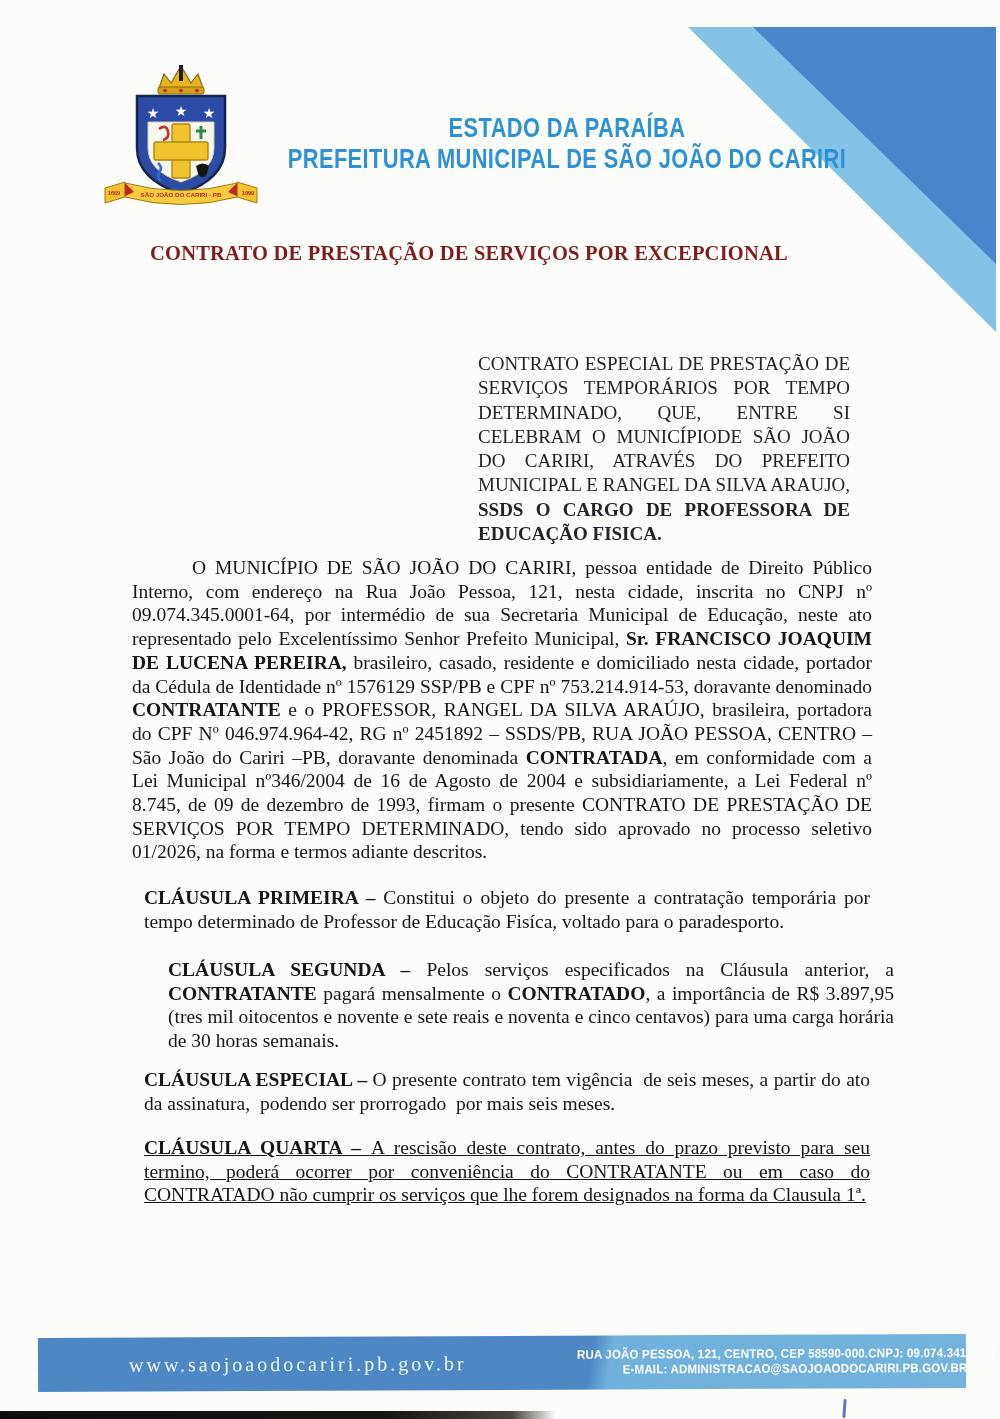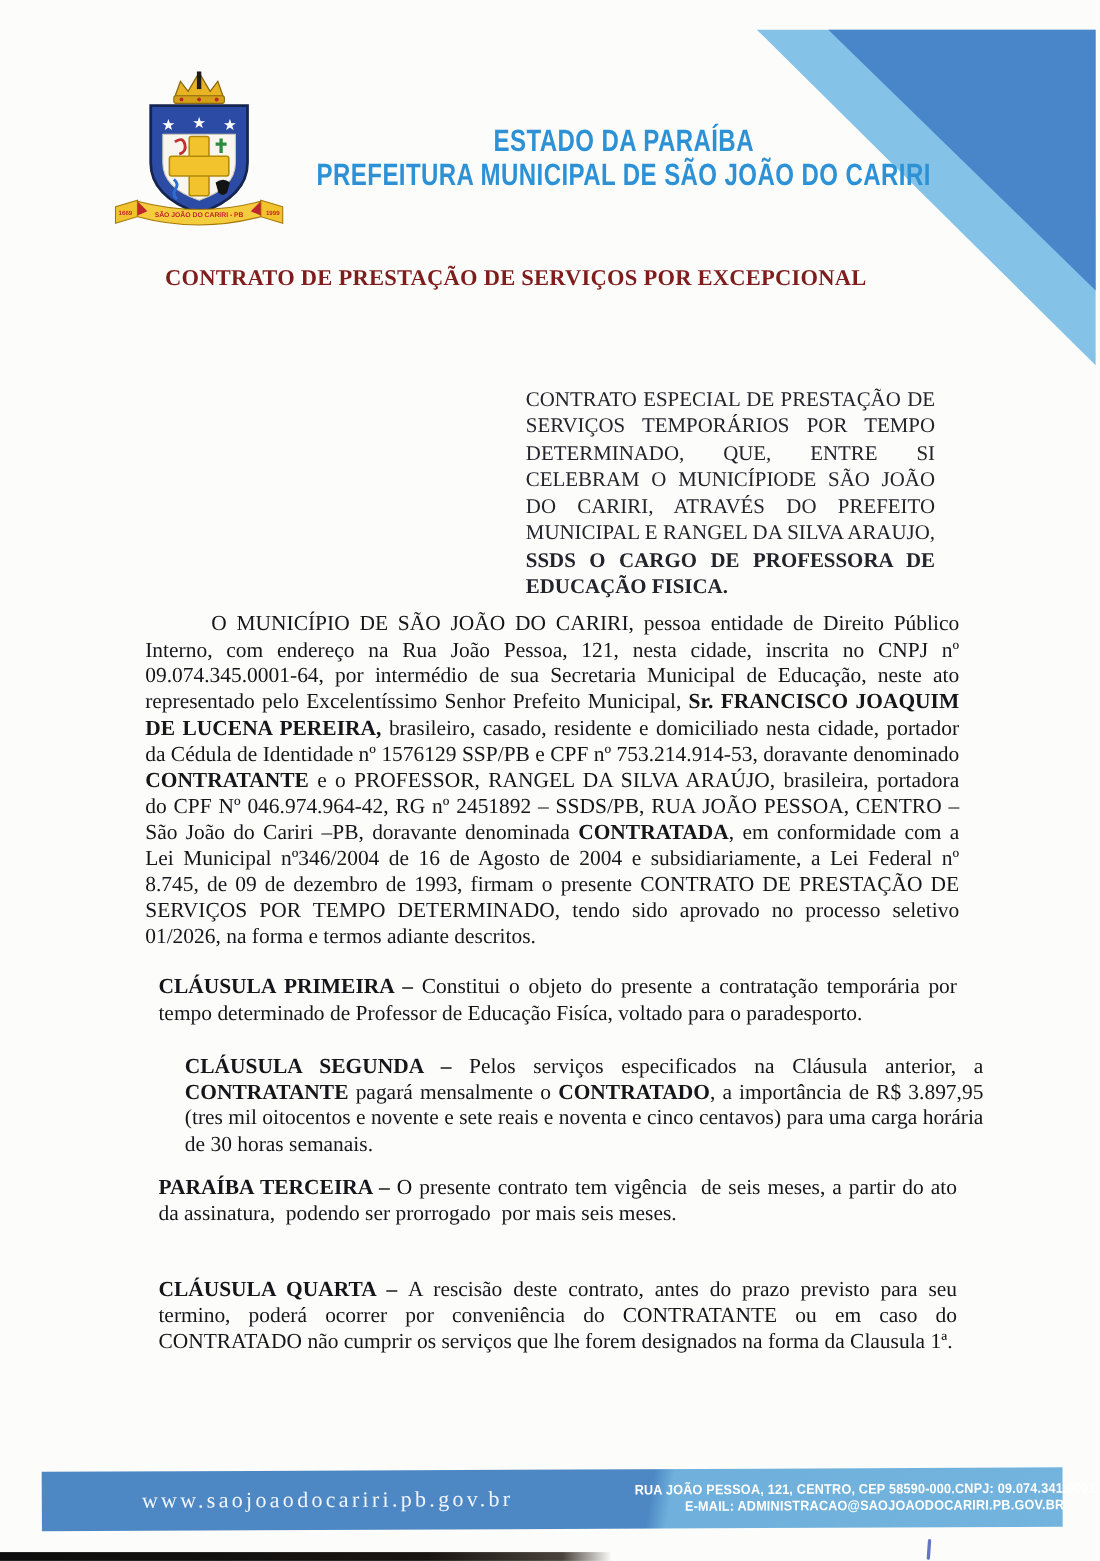--- a/index.html
+++ b/index.html
@@ -34,21 +34,21 @@
   }
   
   .para {
     position:absolute; font-size:19.5px; line-height:23.7px;
     text-align:justify; color:#15151a;
   }
   .opening  { left:132px; top:556px;  width:740px; text-indent:60px; }
   .clause-1 { left:144px; top:886px;  width:726px; }
   .clause-2 { left:144px; top:958px;  width:726px;margin-left:24px; }
   .clause-3 { left:144px; top:1068px; width:726px; }
-  .clause-4 { left:144px; top:1161px; width:726px; }
+  .clause-4 { left:144px; top:1136px; width:726px;text-decoration:underline; }
   .b { font-weight:bold; }
   
   .footer {
     position:absolute; left:38px; top:1336px; width:928px; height:54px;
     background:linear-gradient(99deg, #4d88c5 0%, #4d88c5 59.5%, #6fb0dc 61.5%, #73b4de 100%);
     transform:rotate(-0.25deg); display:flex; align-items:center;
   }
   .f-left {
     flex:0 0 56%; text-align:center; color:#f2f6fb;
     font-family:"Liberation Serif", serif; font-size:20px; letter-spacing:3px;
@@ -124,21 +124,21 @@
 
   <div class="doc-title">
     <div>CONTRATO DE PRESTAÇÃO DE SERVIÇOS POR EXCEPCIONAL</div>
   </div>
 
   <div class="summary"><span>CONTRATO ESPECIAL DE PRESTAÇÃO DE SERVIÇOS TEMPORÁRIOS POR TEMPO DETERMINADO, QUE, ENTRE SI CELEBRAM O MUNICÍPIODE SÃO JOÃO DO CARIRI, ATRAVÉS DO PREFEITO MUNICIPAL E RANGEL DA SILVA ARAUJO, </span><span class="b">SSDS O CARGO DE PROFESSORA DE EDUCAÇÃO FISICA.</span></div>
 
   <p class="para opening"><span>O MUNICÍPIO DE SÃO JOÃO DO CARIRI, pessoa entidade de Direito Público Interno, com endereço na Rua João Pessoa, 121, nesta cidade, inscrita no CNPJ nº 09.074.345.0001-64, por intermédio de sua Secretaria Municipal de Educação, neste ato representado pelo Excelentíssimo Senhor Prefeito Municipal, </span><span class="b">Sr. FRANCISCO JOAQUIM DE LUCENA PEREIRA,</span><span> brasileiro, casado, residente e domiciliado nesta cidade, portador da Cédula de Identidade nº 1576129 SSP/PB e CPF nº 753.214.914-53, doravante denominado </span><span class="b">CONTRATANTE</span><span> e o PROFESSOR, RANGEL DA SILVA ARAÚJO, brasileira, portadora do CPF Nº 046.974.964-42, RG nº 2451892 – SSDS/PB, RUA JOÃO PESSOA, CENTRO – São João do Cariri –PB, doravante denominada </span><span class="b">CONTRATADA</span><span>, em conformidade com a Lei Municipal nº346/2004 de 16 de Agosto de 2004 e subsidiariamente, a Lei Federal nº 8.745, de 09 de dezembro de 1993, firmam o presente CONTRATO DE PRESTAÇÃO DE SERVIÇOS POR TEMPO DETERMINADO, tendo sido aprovado no processo seletivo 01/2026, na forma e termos adiante descritos.</span></p>
   <p class="para clause-1"><span class="b">CLÁUSULA PRIMEIRA – </span><span>Constitui o objeto do presente a contratação temporária por tempo determinado de Professor de Educação Fisíca, voltado para o paradesporto.</span></p>
   <p class="para clause-2"><span class="b">CLÁUSULA SEGUNDA – </span><span>Pelos serviços especificados na Cláusula anterior, a </span><span class="b">CONTRATANTE</span><span> pagará mensalmente o </span><span class="b">CONTRATADO</span><span>, a importância de R$ 3.897,95 (tres mil oitocentos e novente e sete reais e noventa e cinco centavos) para uma carga horária de 30 horas semanais.</span></p>
-  <p class="para clause-3"><span class="b">PARAÍBA TERCEIRA – </span><span>O presente contrato tem vigência&nbsp; de seis meses, a partir do ato da assinatura,&nbsp; podendo ser prorrogado&nbsp; por mais seis meses.</span></p>
+  <p class="para clause-3"><span class="b">CLÁUSULA ESPECIAL – </span><span>O presente contrato tem vigência&nbsp; de seis meses, a partir do ato da assinatura,&nbsp; podendo ser prorrogado&nbsp; por mais seis meses.</span></p>
   <p class="para clause-4"><span class="b">CLÁUSULA QUARTA – </span><span>A rescisão deste contrato, antes do prazo previsto para seu termino, poderá ocorrer por conveniência do CONTRATANTE ou em caso do CONTRATADO não cumprir os serviços que lhe forem designados na forma da Clausula 1ª.</span></p>
 
   <div class="footer">
     <div class="f-left">www.saojoaodocariri.pb.gov.br</div>
     <div class="f-right">
       <div class="fr-line">RUA JOÃO PESSOA, 121, CENTRO, CEP 58590-000.CNPJ: 09.074.341.0001-64</div>
       <div class="fr-line">E-MAIL: ADMINISTRACAO@SAOJOAODOCARIRI.PB.GOV.BR</div>
     </div>
   </div>
 

